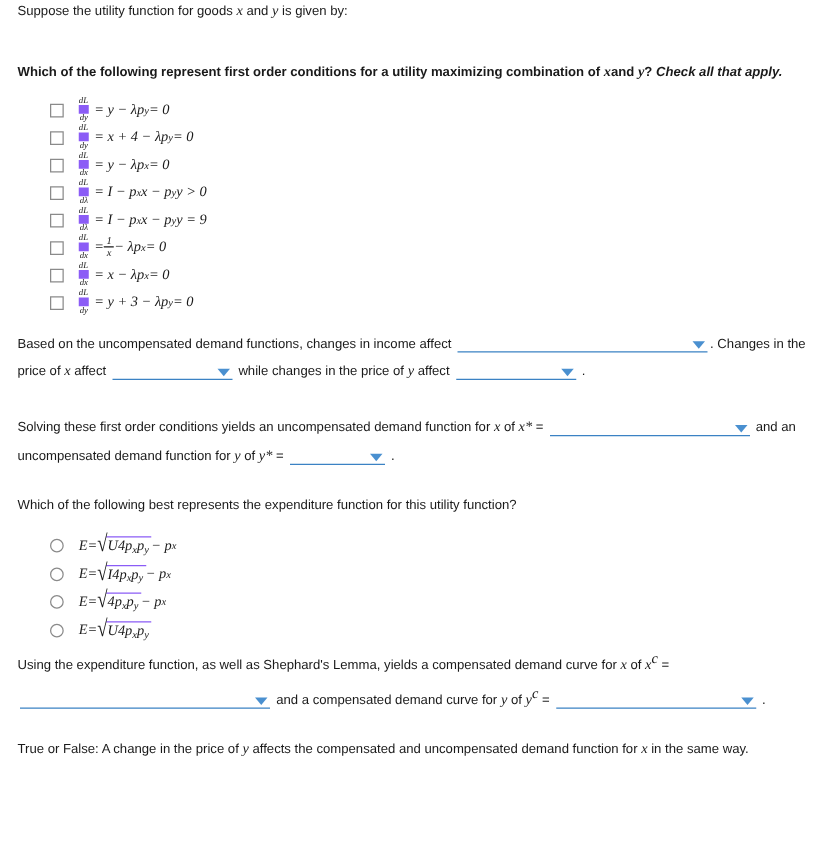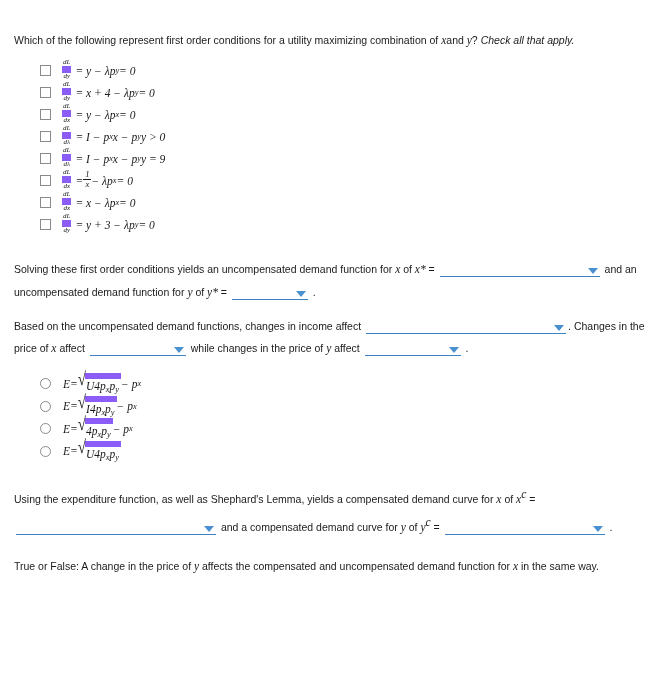--- a/index.html
+++ b/index.html
@@ -41,21 +41,21 @@
   }
   .formula {
     font-family: "Liberation Serif", serif;
     font-size: 12.5px;
     font-style: italic;
     padding: 12px 0 11px 4px;
     white-space: nowrap;
   }
 
   
-  .q-text { margin-top: 23px; }
+  .q-text { margin-top: 23px; font-weight: bold; }
 
   
   .opt-list { margin: 11px 0 0 0; padding: 0; list-style: none; }
   .opt-row {
     display: flex;
     align-items: center;
     height: 22px;
     padding-left: 40px;
   }
   .chk {
@@ -79,21 +79,21 @@
     font-style: italic;
     white-space: nowrap;
     display: flex;
     align-items: center;
   }
 
   
   .frac {
     display: inline-flex;
     flex-direction: column;
-    align-items: center;
+    align-items: flex-end;
     vertical-align: middle;
     font-size: 7px;
     line-height: 1.05;
     margin-right: 4px;
     position: relative;
     top: -1px;
   }
   .frac .num { padding: 0 1px; }
   .frac .den { padding: 0 1px; border-top: 7px solid #8b5cf6; }
 
@@ -122,21 +122,21 @@
     top: 0px;
   }
   .sqrt .sign {
     font-size: 15px;
     line-height: 1;
     margin-right: -1px;
     transform: scaleY(1.25);
     transform-origin: center;
   }
   .sqrt .radicand {
-    border-top: 6px solid #8b5cf6;
+    border-top: 1px solid #8b5cf6;
     padding: 1px 2px 0 1px;
   }
 
   
   .dd {
     display: inline-flex;
     align-items: flex-end;
     justify-content: flex-end;
     border-bottom: 1.5px solid #3b82c4;
     height: 12px;
@@ -158,20 +158,25 @@
   .dd.w-long  { width: 160px; }
   .dd.w-xlong { width: 200px; }
 
   .para { line-height: 2.0; }
 </style>
 </head>
 <body>
 
 <div class="page">
 
+  <div class="prompt" style="padding-top:0;">
+    <div style="padding-top:1px;">
+      <span>Suppose the utility function for goods </span><span class="var">x</span><span> and </span><span class="var">y</span><span> is given by:</span>
+    </div>
+  </div>
 
 
   <div class="prompt q-text" style="margin-top:32px;">
     <span>Which of the following represent first order conditions for a utility maximizing combination of </span><span class="var">x</span><span>and </span><span class="var">y</span><span>? </span><span class="ital">Check all that apply.</span>
   </div>
 
   <ul class="opt-list">
 
     <li class="opt-row">
       <span class="chk"></span>
@@ -280,38 +285,39 @@
           <span class="num">dL</span>
           <span class="den">dy</span>
         </span>
         <span>= y + 3 − λp</span>
           <sub>y</sub>
           <span> = 0</span>
       </span>
     </li>
   </ul>
 
+  <div class="prompt para" style="margin-top:12px;">
+    <span>Based on the uncompensated demand functions, changes in income affect </span><span class="dd w-xlong">
+        <span class="caret"></span>
+      </span><span>. Changes in the price of </span><span class="var">x</span><span> affect </span><span class="dd w-med">
+        <span class="caret"></span>
+      </span><span> while changes in the price of </span><span class="var">y</span><span> affect </span><span class="dd w-med">
+        <span class="caret"></span>
+      </span><span> .</span>
+  </div>
+
   <div class="prompt para" style="margin-top:22px;">
     <span>Solving these first order conditions yields an uncompensated demand function for </span><span class="var">x</span><span> of </span><span class="var">x*</span><span> = </span><span class="dd w-long">
         <span class="caret"></span>
       </span><span> and an uncompensated demand function for </span><span class="var">y</span><span> of </span><span class="var">y*</span><span> = </span><span class="dd w-short">
         <span class="caret"></span>
       </span><span> .</span>
   </div>
 
-  <div class="prompt para" style="margin-top:12px;">
-    <span>Based on the uncompensated demand functions, changes in income affect </span><span class="dd w-xlong">
-        <span class="caret"></span>
-      </span><span>. Changes in the price of </span><span class="var">x</span><span> affect </span><span class="dd w-med">
-        <span class="caret"></span>
-      </span><span> while changes in the price of </span><span class="var">y</span><span> affect </span><span class="dd w-med">
-        <span class="caret"></span>
-      </span><span> .</span>
-  </div>
-
+  <div class="prompt" style="margin-top:20px;">Which of the following best represents the expenditure function for this utility function?</div>
 
   <ul class="opt-list" style="margin-top:13px;">
 
     <li class="opt-row" style="height:22.5px;">
       <span class="rad"></span>
       <span class="eq">
         <span>E</span>
           <span> = </span>
           <span class="sqrt">
             <span class="sign">√</span>
@@ -358,21 +364,21 @@
           <span class="sqrt">
             <span class="sign">√</span>
             <span class="radicand"><span>U</span><span>4p</span><sub>x</sub><span>p</span><sub>y</sub></span>
           </span>
           <span></span>
           <sub></sub>
       </span>
     </li>
   </ul>
 
-  <div class="prompt para" style="margin-top:20px;">
+  <div class="prompt para" style="">
     <span>Using the expenditure function, as well as Shephard's Lemma, yields a compensated demand curve for </span><span class="var">x</span><span> of </span><span class="var">x</span><sup class="var">c</sup><span> = </span><span class="dd w-xlong">
         <span class="caret"></span>
       </span><span> and a compensated demand curve for </span><span class="var">y</span><span> of </span><span class="var">y</span><sup class="var">c</sup><span> = </span><span class="dd w-long">
         <span class="caret"></span>
       </span><span> .</span>
   </div>
 
   <div class="prompt" style="margin-top:19px;">
     <span>True or False: A change in the price of </span><span class="var">y</span><span> affects the compensated and uncompensated demand function for </span><span class="var">x</span><span> in the same way.</span>
   </div>

